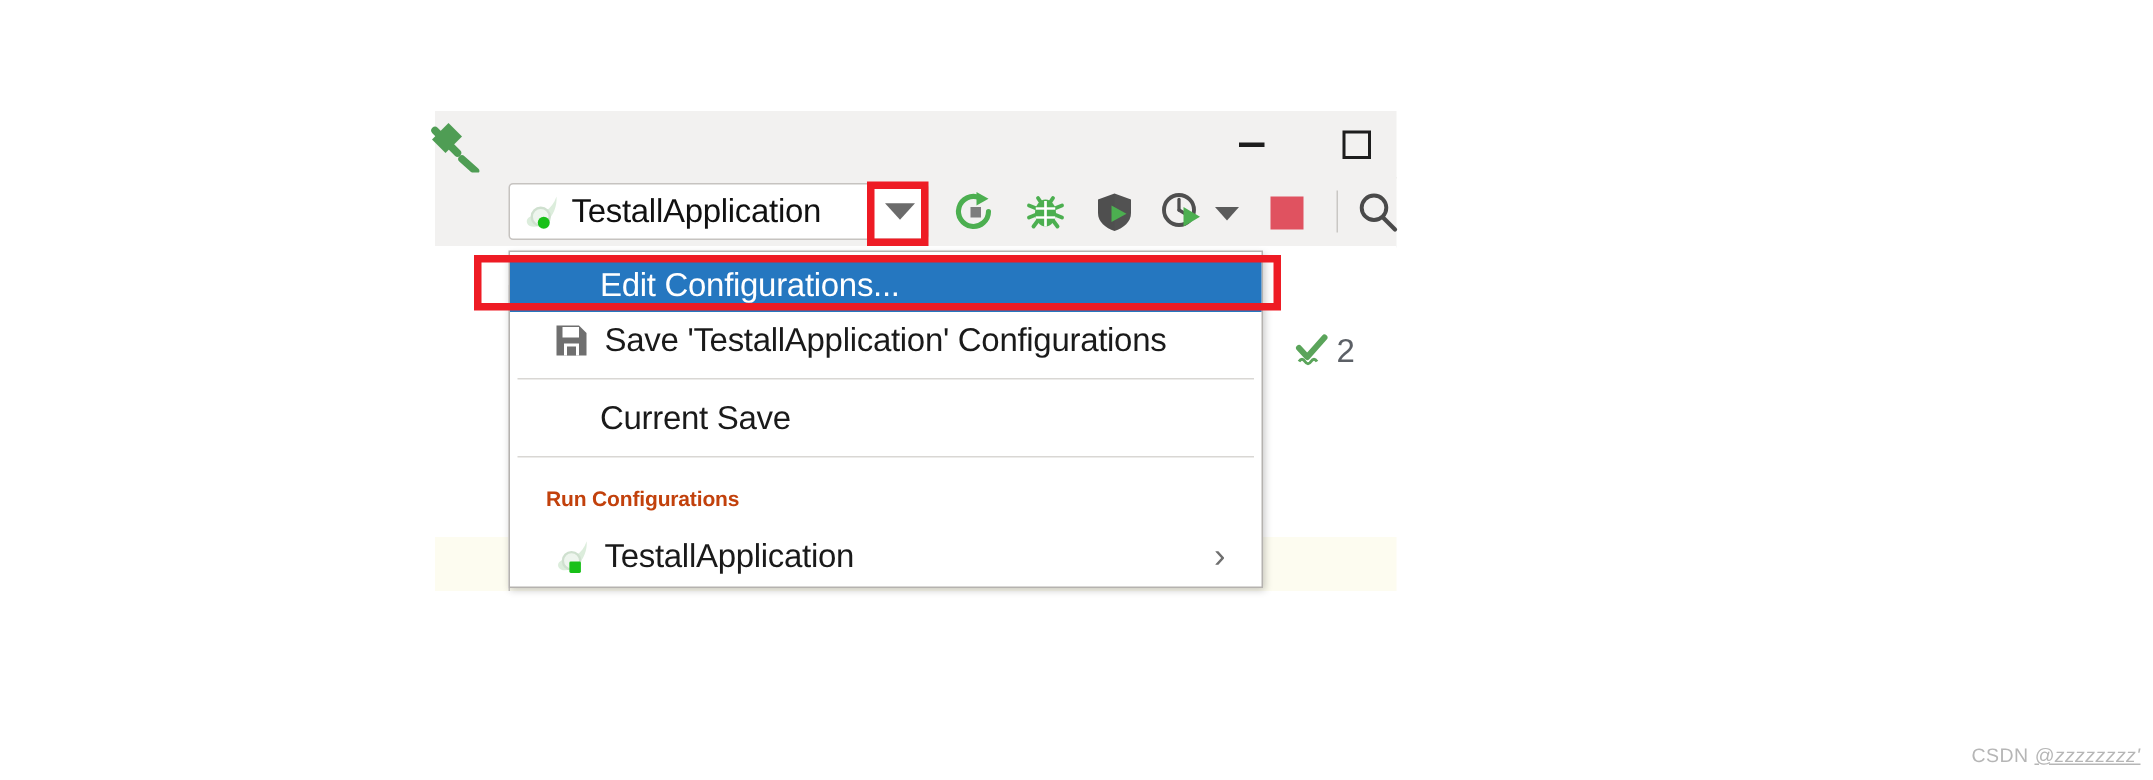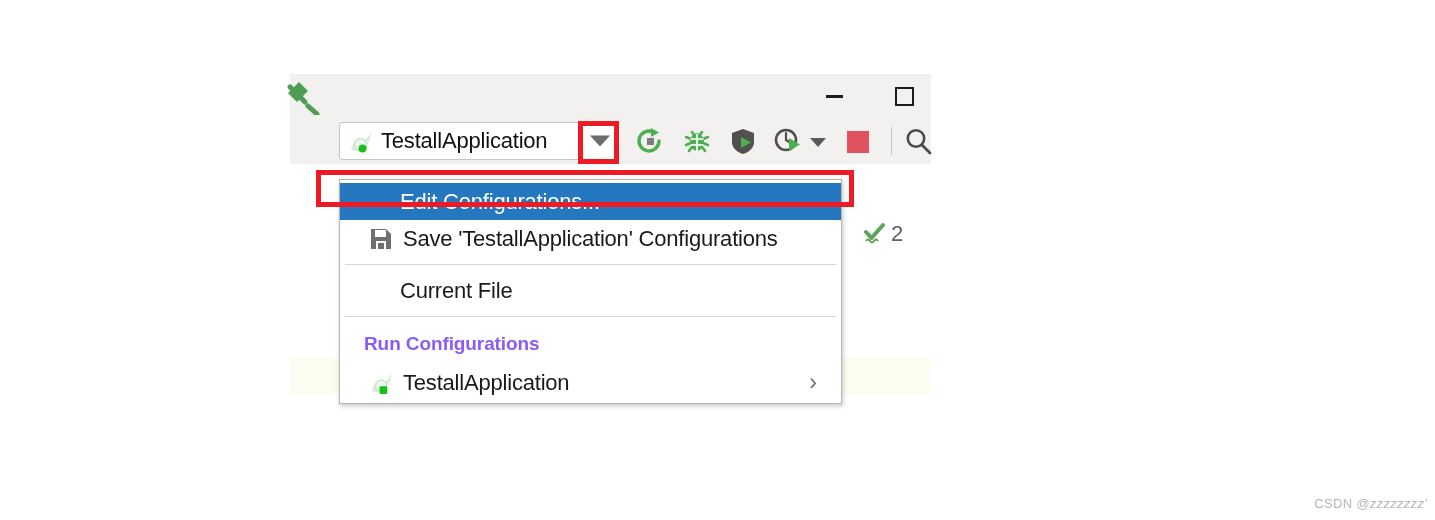--- a/index.html
+++ b/index.html
@@ -192,21 +192,21 @@
   }
   #inspection-count {
     font-size: 22px;
     color: #5c6066;
   }
 
   
   #run-config-menu {
     position: absolute;
     left: 339px;
-    top: 179px;
+    top: 167px;
     width: 503px;
     background: #ffffff;
     border: 1px solid #b5b2af;
     box-shadow: 1px 2px 5px rgba(0,0,0,0.22);
     z-index: 30;
     padding: 3px 0 2px 0;
     box-sizing: border-box;
   }
   .menu-item {
     height: 37px;
@@ -241,23 +241,23 @@
   .menu-sep {
     height: 1px;
     background: #d9d7d4;
     margin: 7px 5px 7px 5px;
   }
   .menu-header {
     height: 40px;
     display: flex;
     align-items: center;
     padding-left: 24px;
-    font-size: 19px;
+    font-size: 14px;
     font-weight: bold;
-    color: #8b5cf6;
+    color: #c2410c;
     letter-spacing: -0.1px;
   }
   .menu-item .mi-chevron {
     margin-left: auto;
     margin-right: 24px;
     color: #6f6f6f;
     font-size: 23px;
     line-height: 1;
   }
 
@@ -275,21 +275,21 @@
   
   #watermark {
     position: absolute;
     right: 8px;
     bottom: 9px;
     font-size: 13px;
     color: #b6b6b6;
     letter-spacing: 0.3px;
     white-space: nowrap;
   }
-  #watermark .wm-handle { font-style: italic; }
+  #watermark .wm-handle { text-decoration: underline; font-style: italic; }
 </style>
 </head>
 <body>
 
 <div id="ide-window">
 
   <div id="title-bar">
     <div class="win-btn" id="btn-minimize">
       <div class="win-min-glyph"></div>
     </div>
@@ -393,21 +393,21 @@
         <rect x="7" y="14" width="10" height="8" fill="#ffffff"></rect>
         <rect x="9" y="16" width="6" height="6" fill="#6f6f6f"></rect>
       </svg>
     </span>
     <span class="mi-label">Save 'TestallApplication' Configurations</span>
   </div>
 
   <div class="menu-sep"></div>
 
   <div class="menu-item indent-text">
-    <span class="mi-label">Current File</span>
+    <span class="mi-label">Current Save</span>
   </div>
 
   <div class="menu-sep"></div>
 
   <div class="menu-header">Run Configurations</div>
 
   <div class="menu-item" style="padding-left:30px;">
     <span class="mi-icon">
       <svg width="25" height="25" viewBox="0 0 26 26">
         <path d="M23 3 C20 12 13 15 7 16 C4 16.5 2.5 18.5 3.5 21 C5 24 11 24 16 20 C21 16 23.5 9 23 3 Z" fill="#dceddc"></path>

